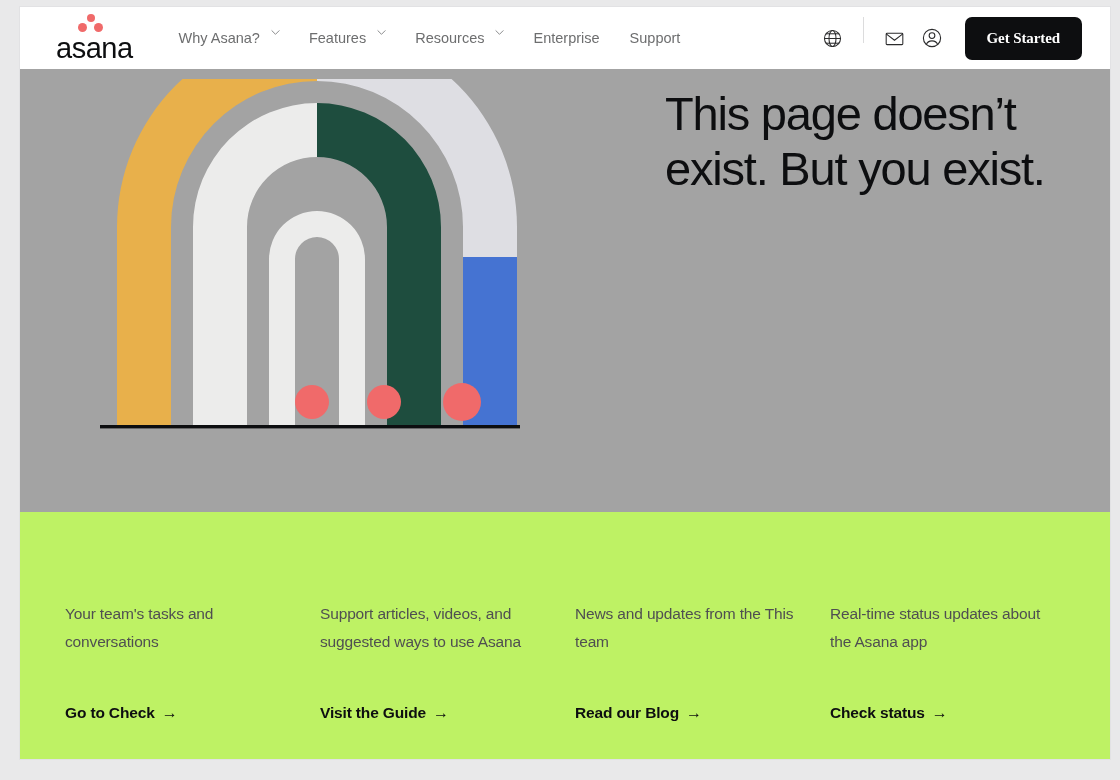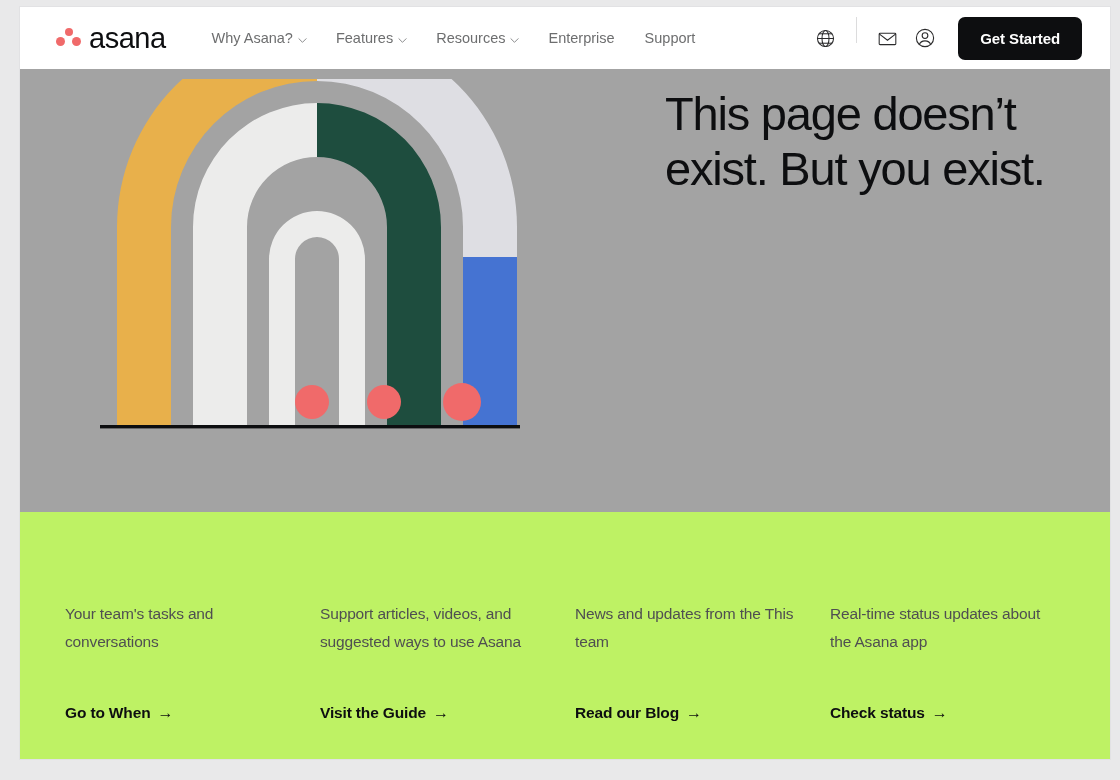--- a/index.html
+++ b/index.html
@@ -18,43 +18,43 @@
     border:1px solid #e2e2e4;
     overflow:hidden;
   }
   
   #navbar {
     position:absolute; left:0; top:0;
     width:1092px; height:62px;
     background:#fff;
     display:flex; align-items:center;
   }
-  #logo { display:flex; align-items:center; margin-left:36px; }
+  #logo { display:flex; align-items:center; margin-left:36px;flex-direction:column; }
   #logo-dots { width:26px; height:20px; position:relative; margin-right:7px; }
   #logo-dots i {
     position:absolute; border-radius:50%;
     background:#f06a6a; display:block;
   }
   #logo-dots i.d1 { width:8px;height:8px; left:9px;  top:0px; }
   #logo-dots i.d2 { width:9px;height:9px; left:0px;  top:9px; }
   #logo-dots i.d3 { width:9px;height:9px; left:16px; top:9px; }
   #logo-word {
     font-size:29px; letter-spacing:-0.5px; color:#0d0e10;
     font-weight:400; line-height:1;
   }
   #nav-links { display:flex; align-items:center; margin-left:46px; gap:30px; }
   .nav-link {
     font-size:14.5px; color:#6d6e6f; display:flex;
-    align-items:flex-end; gap:5px; cursor:pointer; white-space:nowrap;
+    align-items:flex-start; gap:11px; cursor:pointer; white-space:nowrap;
   }
   .chev { display:inline-block; width:8px; height:8px; position:relative; top:-2px; }
   .chev svg { display:block; }
   #nav-right {
     margin-left:auto; display:flex; 
-    gap:16px; margin-right:30px;
+    gap:16px; margin-right:30px;font-family:Liberation Serif, serif;
   }
   .nav-icon { cursor:pointer; display:flex; align-items:center; }
   #nav-divider { width:1px; height:26px; background:#dcdcdd; margin:0 4px; }
   #get-started {
     background:#0d0e10; color:#fff; font-size:15px; font-weight:700;
     padding:13px 22px; border-radius:7px; cursor:pointer;
     border:none; font-family:inherit; letter-spacing:-0.1px;
     margin-left:6px;
   }
   
@@ -237,21 +237,21 @@
 
     <h1 id="headline">This page doesn’t exist. But you exist.</h1>
   </div>
 
   <div id="footer" style="background: #bef264;">
     <div id="footer-grid">
 
       <div class="fcol">
         <div class="fcol-desc">Your team's tasks and conversations</div>
         <div class="fcol-link">
-          <span>Go to When</span>
+          <span>Go to Check</span>
           <span class="arr">→</span>
         </div>
       </div>
 
       <div class="fcol">
         <div class="fcol-desc">Support articles, videos, and suggested ways to use Asana</div>
         <div class="fcol-link">
           <span>Visit the Guide</span>
           <span class="arr">→</span>
         </div>

